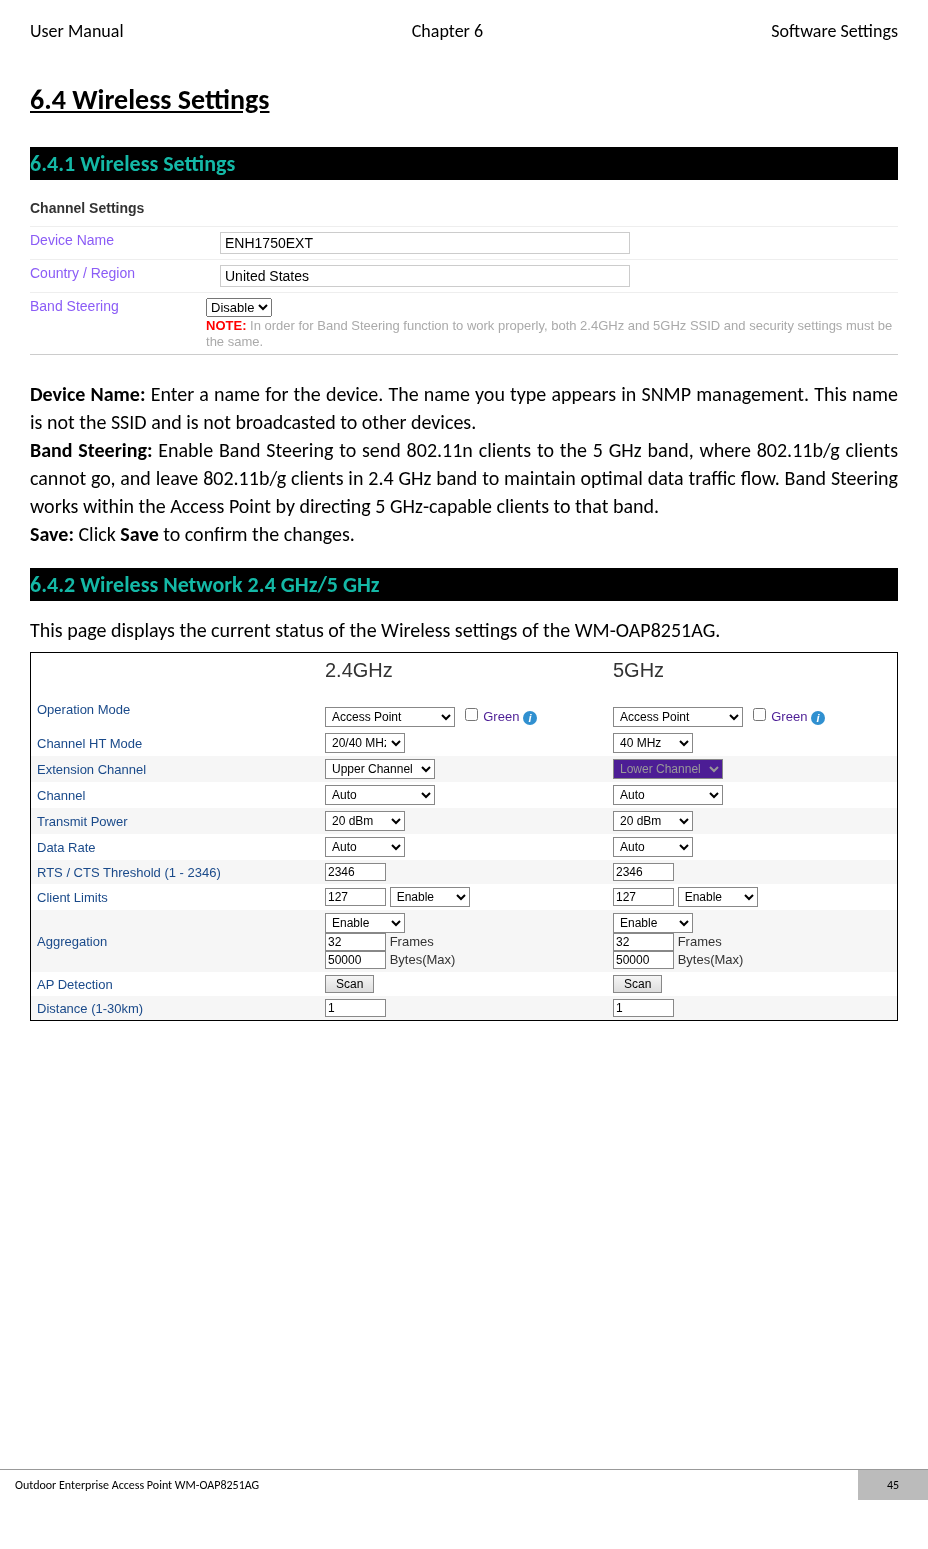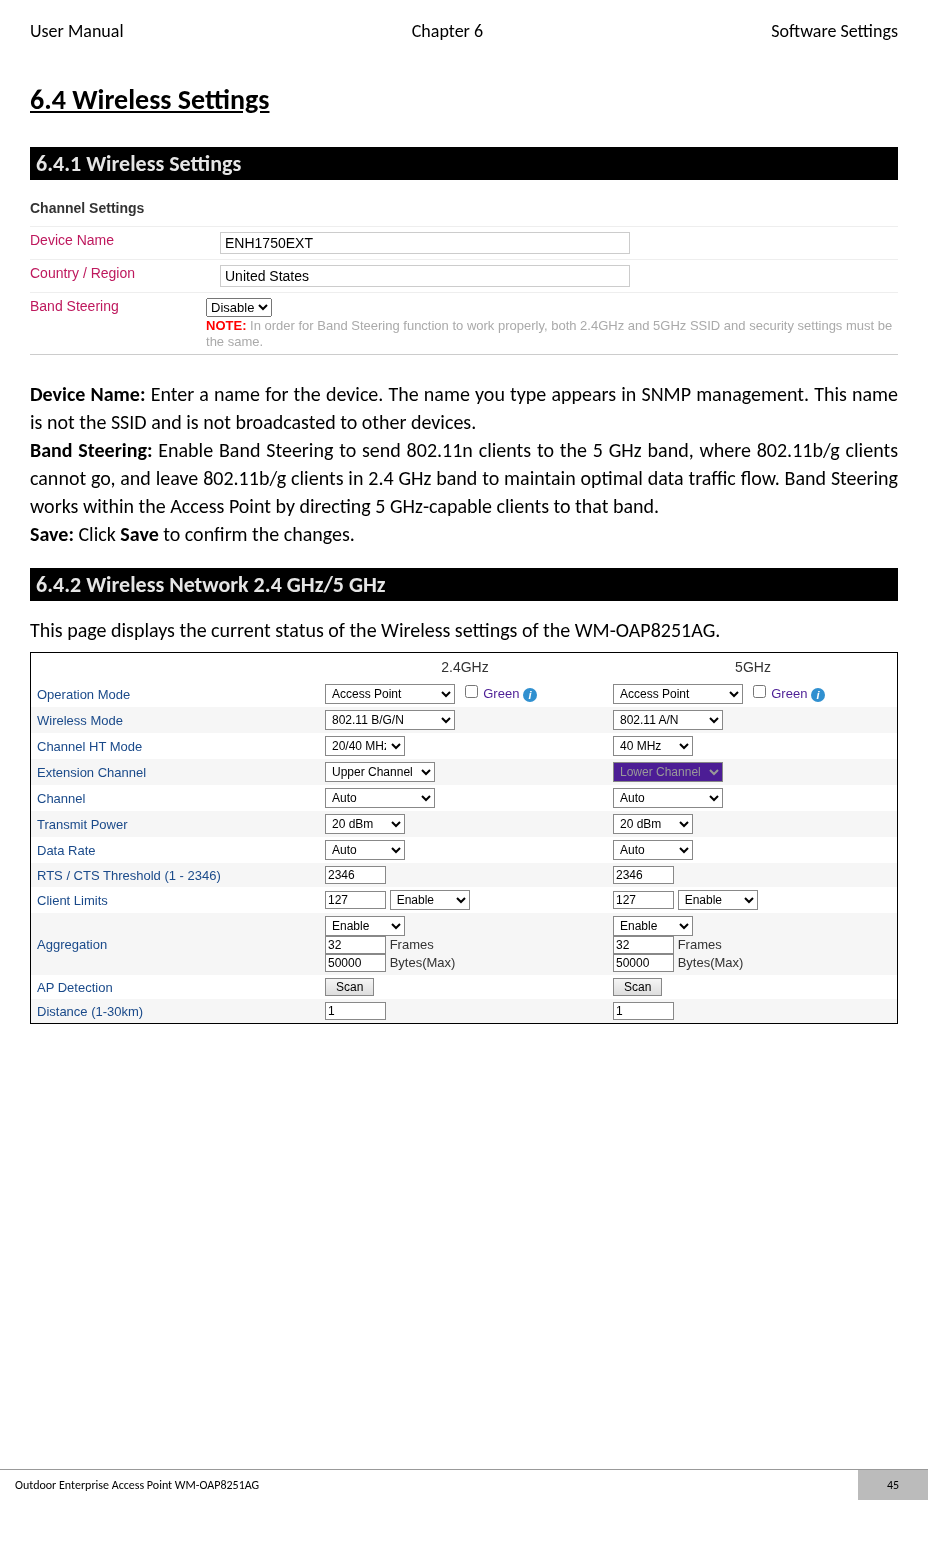--- a/index.html
+++ b/index.html
@@ -22,24 +22,24 @@
     margin-bottom: 40px;
   }
   .main-heading {
     font-size: 28px;
     font-weight: bold;
     text-decoration: underline;
     margin-bottom: 30px;
   }
   .sub-heading {
     background: #000;
-    color: #e5e5e5;
+    color: #14b8a6;
     font-size: 22px;
     font-weight: bold;
-    padding: 3px 6px;
+    padding: 3px 0;
     margin-bottom: 15px;
   }
   .body-text {
     font-size: 20px;
     text-align: justify;
     margin-bottom: 20px;
     line-height: 1.4;
   }
   .body-text .bold { font-weight: bold; }
 
@@ -58,21 +58,21 @@
     margin-bottom: 5px;
   }
   .ws-row {
     display: flex;
     border-top: 1px solid #eee;
     padding: 5px 0;
     align-items: flex-start;
   }
   .ws-label {
     width: 190px;
-    color: #be185d;
+    color: #8b5cf6;
   }
   .ws-field input[type="text"] {
     border: 1px solid #ccc;
     padding: 2px 4px;
     width: 400px;
     font-size: 14px;
   }
   .ws-field select {
     font-size: 13px;
   }
@@ -83,42 +83,42 @@
   .wn-box {
     border: 1px solid #000;
     font-family: Arial, sans-serif;
     font-size: 13px;
     color: #333;
     margin-bottom: 20px;
   }
   .wn-table { width: 100%; border-collapse: collapse; }
   .wn-table th {
     font-weight: normal;
-    text-align: center;
+    text-align: left;
     padding: 6px 4px;
-    font-size: 14px;
+    font-size: 20px;
   }
   .wn-table td {
     padding: 3px 4px;
     vertical-align: middle;
     white-space: nowrap;
   }
   .wn-table .rowlabel {
     color: #1a4a8a;
     width: 280px;
     padding-left: 6px;
   }
   .wn-table select, .wn-table input[type="text"] {
     border: 1px solid #888;
     background: #fff;
     font-size: 12px;
     padding: 1px 2px;
   }
   .wn-table input.num { width: 55px; }
-  .wn-table select.wide { width: 130px; }
+  .wn-table select.wide { width: 130px; margin-top: 16px; }
   .wn-table select.med { width: 110px; }
   .wn-table select.small { width: 80px; }
   .wn-table .chk { margin: 0 2px 0 6px; }
   .wn-table .green { color: #4c1d95; }
   .wn-table .info-badge {
     display: inline-block;
     width: 14px; height: 14px;
     border-radius: 50%;
     background: #3090d0;
     color: #fff;
@@ -230,25 +230,20 @@
           <span class="info-badge">i</span>
         </td>
         <td>
           <select class="wide"><option>Access Point</option></select>
           <input type="checkbox" class="chk" style="">
           <span class="green">Green</span>
           <span class="info-badge">i</span>
         </td>
       </tr>
 
-      <tr class="altrow">
-        <td class="rowlabel">Wireless Mode</td>
-        <td><select class="wide"><option>802.11 B/G/N</option></select></td>
-        <td><select class="med"><option>802.11 A/N</option></select></td>
-      </tr>
 
       <tr>
         <td class="rowlabel">Channel HT Mode</td>
         <td><select class="small"><option>20/40 MHz</option></select></td>
         <td><select class="small"><option>40 MHz</option></select></td>
       </tr>
 
       <tr class="altrow">
         <td class="rowlabel">Extension Channel</td>
         <td><select class="med"><option>Upper Channel</option></select></td>

